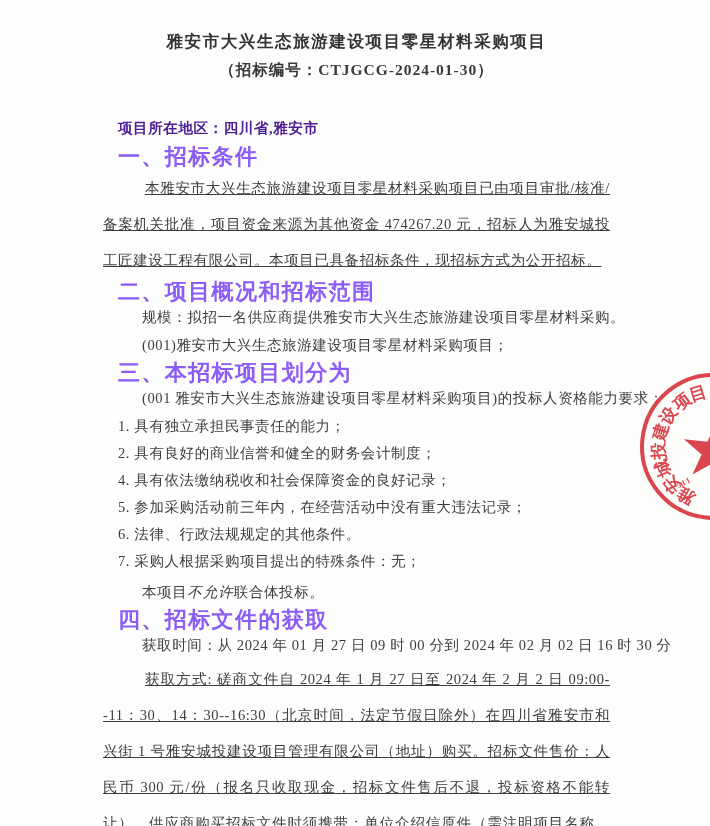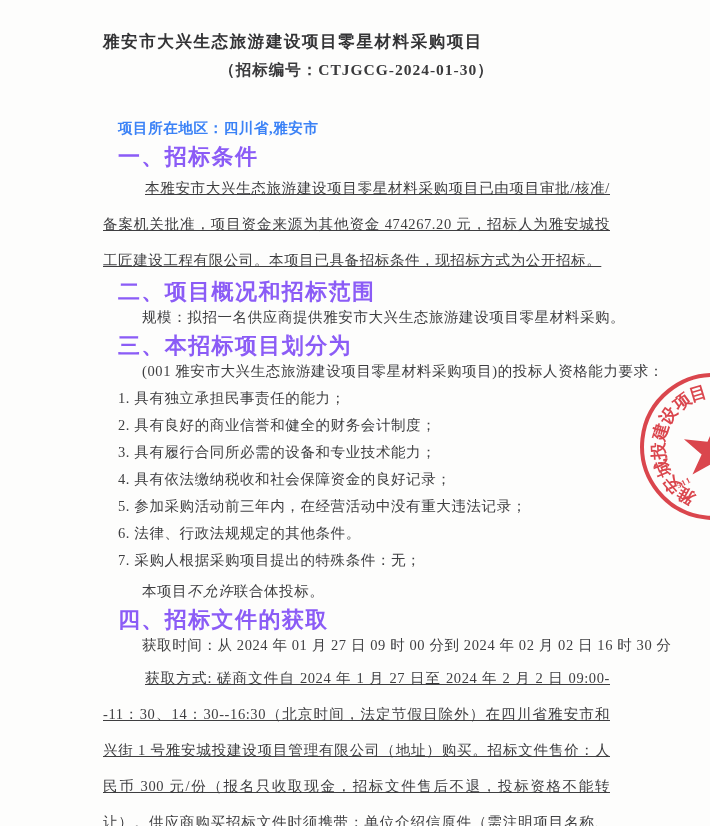--- a/index.html
+++ b/index.html
@@ -11,29 +11,29 @@
   .page{
     position:relative;width:710px;height:826px;overflow:hidden;
     background:#fdfdfc;
     color:#3e3e40;
   }
   .content{
     position:relative;margin:0 100px 0 103px;padding-top:31px;
     font-size:14.5px;letter-spacing:0.6px;
   }
   .title{
-    font-size:16.5px;font-weight:700;color:#333335;
+    text-align:center;font-size:16.5px;font-weight:700;color:#333335;
     letter-spacing:1.6px;line-height:22px;
   }
   .subtitle{
     text-align:center;font-size:15.5px;font-weight:600;color:#3a3a3c;
     letter-spacing:1px;line-height:22px;margin-top:6px;
   }
   .loc{
-    margin-top:37px;margin-left:15px;line-height:21px;font-weight:600;color:#3b82f6;
+    margin-top:37px;margin-left:15px;line-height:21px;font-weight:600;color:#4c1d95;
   }
   .hd{
     margin:6px 0 0 15px;font-size:22px;font-weight:700;color:#8b5cf6;
     letter-spacing:1.4px;line-height:24px;
   }
   .hd.tight{margin-top:2px;}
   .para{
     margin:1px 0 0 0;line-height:36px;text-align:justify;text-indent:42px;text-decoration:underline;
   }
   .line{
@@ -84,26 +84,26 @@
     <div class="title">雅安市大兴生态旅游建设项目零星材料采购项目</div>
     <div class="subtitle">（招标编号：CTJGCG-2024-01-30）</div>
 
     <div class="loc">项目所在地区：四川省,雅安市</div>
 
     <div class="hd">一、招标条件</div>
     <p class="para">本雅安市大兴生态旅游建设项目零星材料采购项目已由项目审批/核准/备案机关批准，项目资金来源为其他资金 474267.20 元，招标人为雅安城投工匠建设工程有限公司。本项目已具备招标条件，现招标方式为公开招标。</p>
 
     <div class="hd tight">二、项目概况和招标范围</div>
     <div class="line ind2">规模：拟招一名供应商提供雅安市大兴生态旅游建设项目零星材料采购。</div>
+    <div class="line ind2">(001)雅安市大兴生态旅游建设项目零星材料采购项目；</div>
 
     <div class="hd tight">三、本招标项目划分为</div>
     <div class="line ind2">(001 雅安市大兴生态旅游建设项目零星材料采购项目)的投标人资格能力要求：</div>
     <div class="line item">1. 具有独立承担民事责任的能力；</div>
     <div class="line item">2. 具有良好的商业信誉和健全的财务会计制度；</div>
-    <div class="line item">3. 具有履行合同所必需的设备和专业技术能力；</div>
     <div class="line item">4. 具有依法缴纳税收和社会保障资金的良好记录；</div>
     <div class="line item">5. 参加采购活动前三年内，在经营活动中没有重大违法记录；</div>
     <div class="line item">6. 法律、行政法规规定的其他条件。</div>
     <div class="line item">7. 采购人根据采购项目提出的特殊条件：无；</div>
     <div class="line joint">
       <span>本项目</span><span class="em">不允许</span><span>联合体投标。</span>
     </div>
 
     <div class="hd tight">四、招标文件的获取</div>
     <div class="line ind2">获取时间：从 2024 年 01 月 27 日  09 时 00 分到 2024 年 02 月 02 日  16 时 30 分</div>

